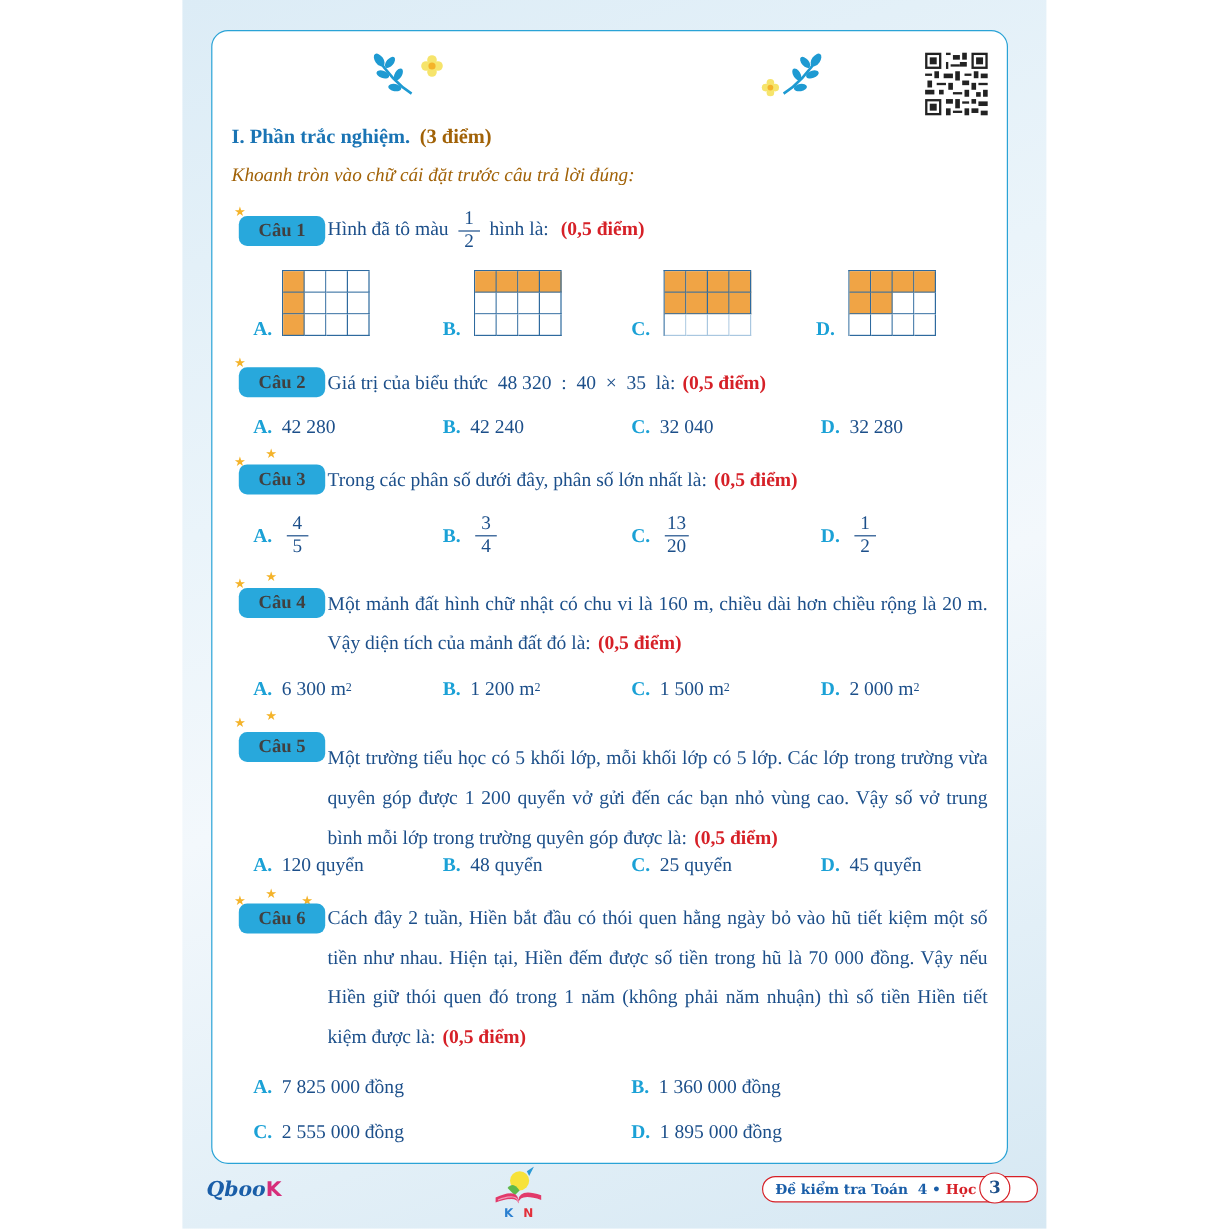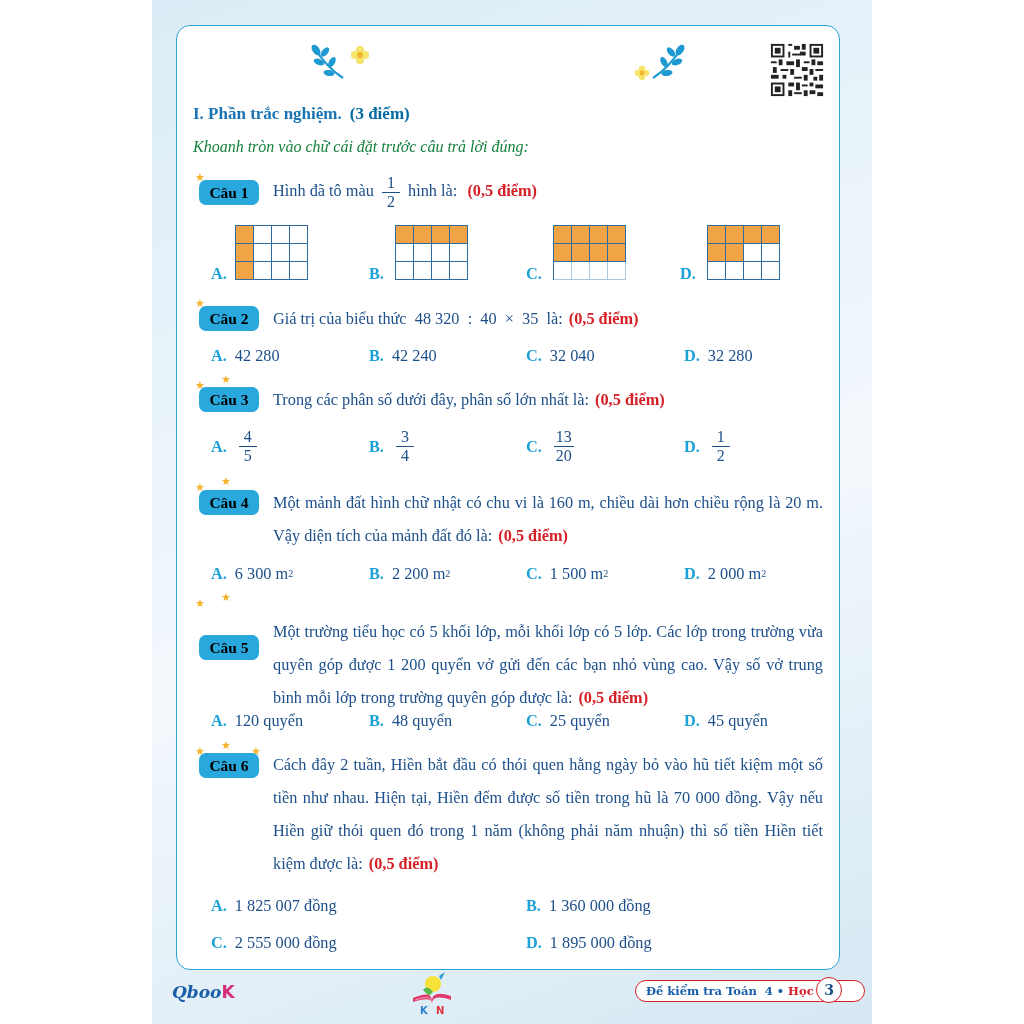--- a/index.html
+++ b/index.html
@@ -25,26 +25,26 @@
   }
   .flower { position: absolute; width: 18px; height: 18px; }
   .flower .p { position: absolute; width: 8px; height: 8px; border-radius: 50%; background: #f6e46b; }
   .flower .c { position: absolute; left: 6px; top: 6px; width: 6px; height: 6px; border-radius: 50%; background: #f4b32a; }
   .branch { position: absolute; top: 0; width: 40px; height: 46px; }
 
   .qr { position: absolute; left: 592px; top: 16px; width: 56px; height: 56px; background: #fff; }
 
   
   .section-title { position: absolute; left: 16px; top: 78px; font-size: 17px; font-weight: bold; color: #1a74b4; }
-  .section-title .pts { color: #0369a1; margin-left: 8px; }
-  .instruction { position: absolute; left: 16px; top: 112px; font-size: 16px; font-style: italic; color: #15803d; }
+  .section-title .pts { color: #a16207; margin-left: 8px; }
+  .instruction { position: absolute; left: 16px; top: 112px; font-size: 16px; font-style: italic; color: #a16207; }
 
   .q-badge {
-    position: absolute; width: 60px; height: 25px; border-radius: 7px;
-    background: #28a8dc; color: #000000; font-weight: bold; font-size: 15.5px;
+    position: absolute; width: 72px; height: 25px; border-radius: 7px;
+    background: #28a8dc; color: #404040; font-weight: bold; font-size: 15.5px;
     display: flex; align-items: center; justify-content: center;
   }
   .stars { position: absolute; height: 12px; }
   .star { position: absolute; color: #f4b32a; font-size: 11px; line-height: 11px; }
 
   .q-text { position: absolute; left: 96px; width: 550px; font-size: 16.3px; line-height: 33px; color: #1c4f8a; text-align: justify; }
   .q-text .pts { color: #d62027; font-weight: bold; margin-left: 6px; }
 
   .opt { position: absolute; font-size: 16.3px; color: #1c4f8a; white-space: nowrap; display: flex; align-items: center; }
   .opt .letter { color: #1ba1d6; font-weight: bold; margin-right: 8px; }
@@ -326,31 +326,31 @@
     <div>
       <div class="stars" style="left:18px; top:452px;">
           <span class="star" style="left:0;top:4px">★</span>
           <span class="star" style="left:26px;top:-2px">★</span>
         </div>
       <div class="q-badge" style="left:22px; top:464px;">Câu 4</div>
       <div class="q-text" style="top:460px;">
         <span>Một mảnh đất hình chữ nhật có chu vi là 160 m, chiều dài hơn chiều rộng là 20 m. Vậy diện tích của mảnh đất đó là:</span><span class="pts">(0,5 điểm)</span>
       </div>
       <div class="opt" style="left:34px; top:538px;"><span class="letter">A.</span><span>6 300</span>&nbsp;<span>m</span><sup>2</sup></div>
-      <div class="opt" style="left:192px; top:538px;"><span class="letter">B.</span><span>2 200</span>&nbsp;<span>m</span><sup>2</sup></div>
+      <div class="opt" style="left:192px; top:538px;"><span class="letter">B.</span><span>1 200</span>&nbsp;<span>m</span><sup>2</sup></div>
       <div class="opt" style="left:349px; top:538px;"><span class="letter">C.</span><span>1 500</span>&nbsp;<span>m</span><sup>2</sup></div>
       <div class="opt" style="left:507px; top:538px;"><span class="letter">D.</span><span>2 000</span>&nbsp;<span>m</span><sup>2</sup></div>
     </div>
 
     <div>
       <div class="stars" style="left:18px; top:568px;">
           <span class="star" style="left:0;top:4px">★</span>
           <span class="star" style="left:26px;top:-2px">★</span>
         </div>
-      <div class="q-badge" style="left:22px; top:609px;">Câu 5</div>
+      <div class="q-badge" style="left:22px; top:584px;">Câu 5</div>
       <div class="q-text" style="top:589px;">
         <span>Một trường tiểu học có 5 khối lớp, mỗi khối lớp có 5 lớp. Các lớp trong trường vừa quyên góp được 1 200 quyển vở gửi đến các bạn nhỏ vùng cao. Vậy số vở trung bình mỗi lớp trong trường quyên góp được là:</span><span class="pts">(0,5 điểm)</span>
       </div>
       <div class="opt" style="left:34px; top:685px;">
           <span class="letter">A.</span>
           <span>120 quyển</span>
         </div>
       <div class="opt" style="left:192px; top:685px;">
           <span class="letter">B.</span>
           <span>48 quyển</span>
@@ -370,21 +370,21 @@
           <span class="star" style="left:0;top:6px">★</span>
           <span class="star" style="left:26px;top:0">★</span>
           <span class="star" style="left:56px;top:6px">★</span>
         </div>
       <div class="q-badge" style="left:22px; top:727px;">Câu 6</div>
       <div class="q-text" style="top:722px;">
         <span>Cách đây 2 tuần, Hiền bắt đầu có thói quen hằng ngày bỏ vào hũ tiết kiệm một số tiền như nhau. Hiện tại, Hiền đếm được số tiền trong hũ là 70 000 đồng. Vậy nếu Hiền giữ thói quen đó trong 1 năm (không phải năm nhuận) thì số tiền Hiền tiết kiệm được là:</span><span class="pts">(0,5 điểm)</span>
       </div>
       <div class="opt" style="left:34px; top:870px;">
           <span class="letter">A.</span>
-          <span>1 825 007 đồng</span>
+          <span>7 825 000 đồng</span>
         </div>
       <div class="opt" style="left:349px; top:870px;">
           <span class="letter">B.</span>
           <span>1 360 000 đồng</span>
         </div>
       <div class="opt" style="left:34px; top:907px;">
           <span class="letter">C.</span>
           <span>2 555 000 đồng</span>
         </div>
       <div class="opt" style="left:349px; top:907px;">

